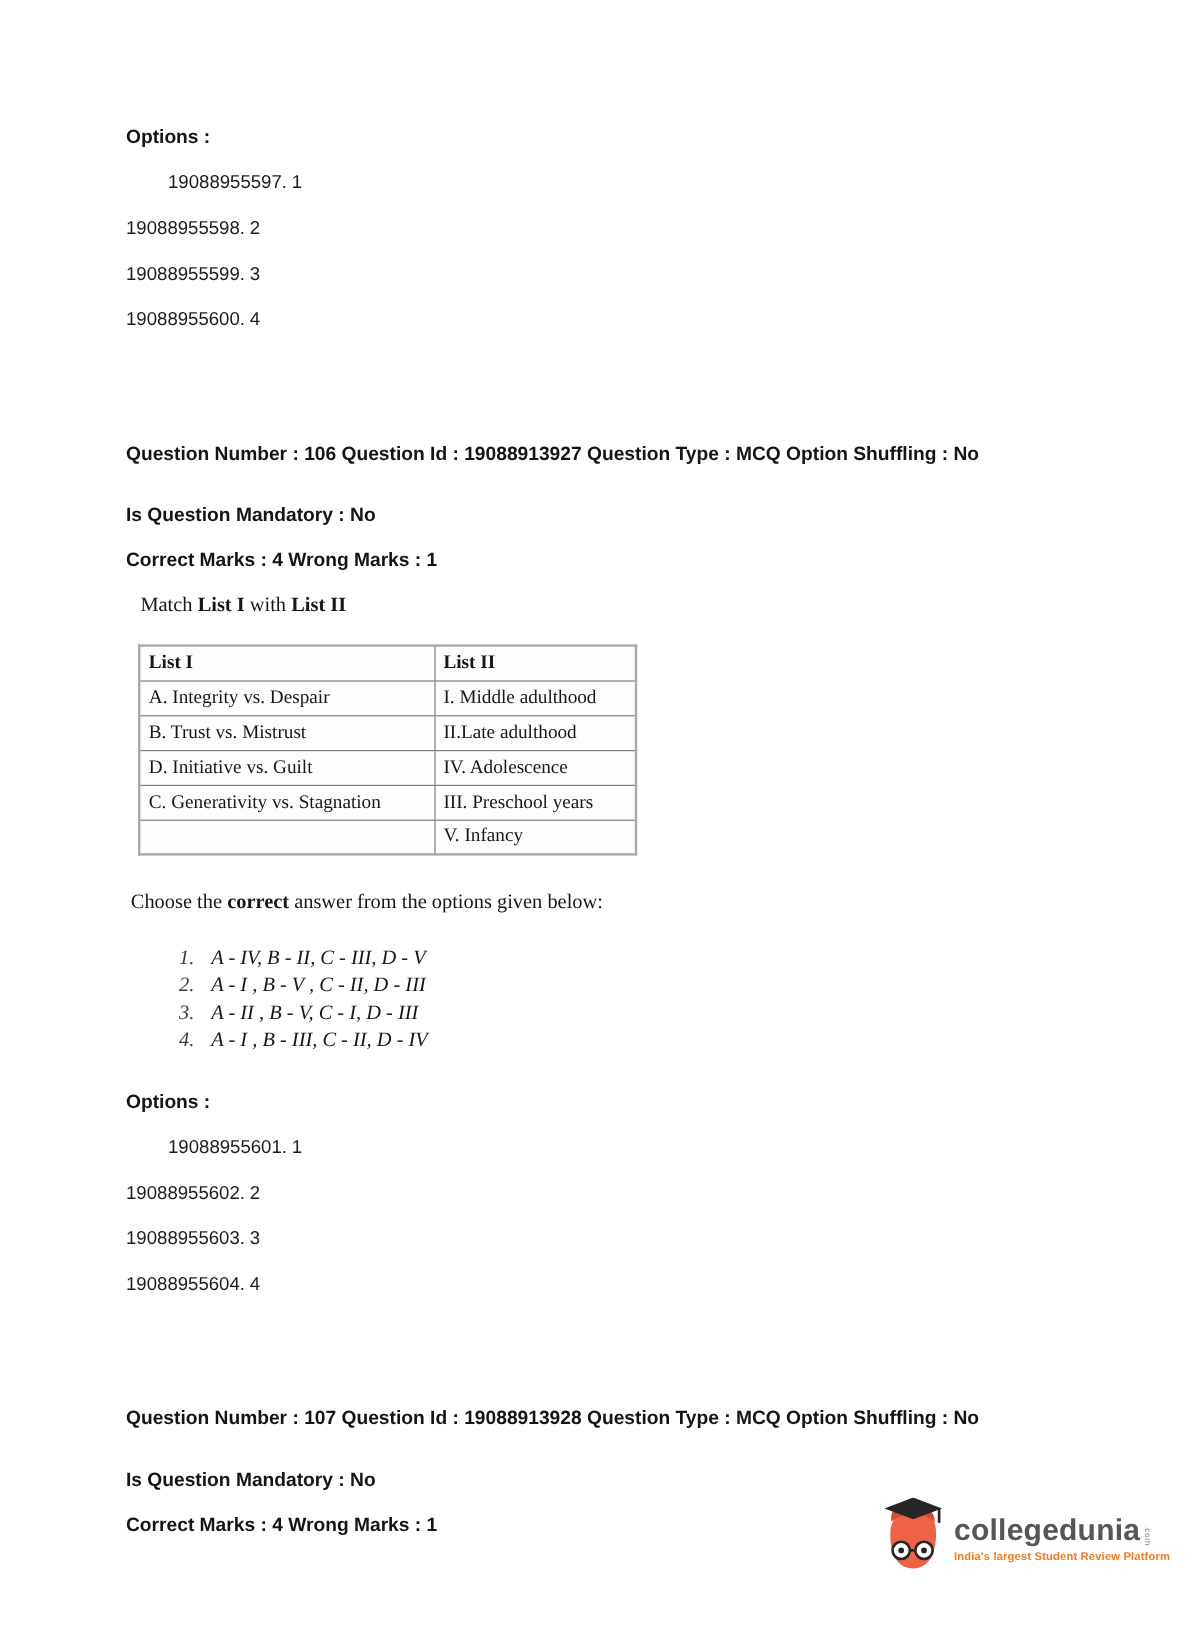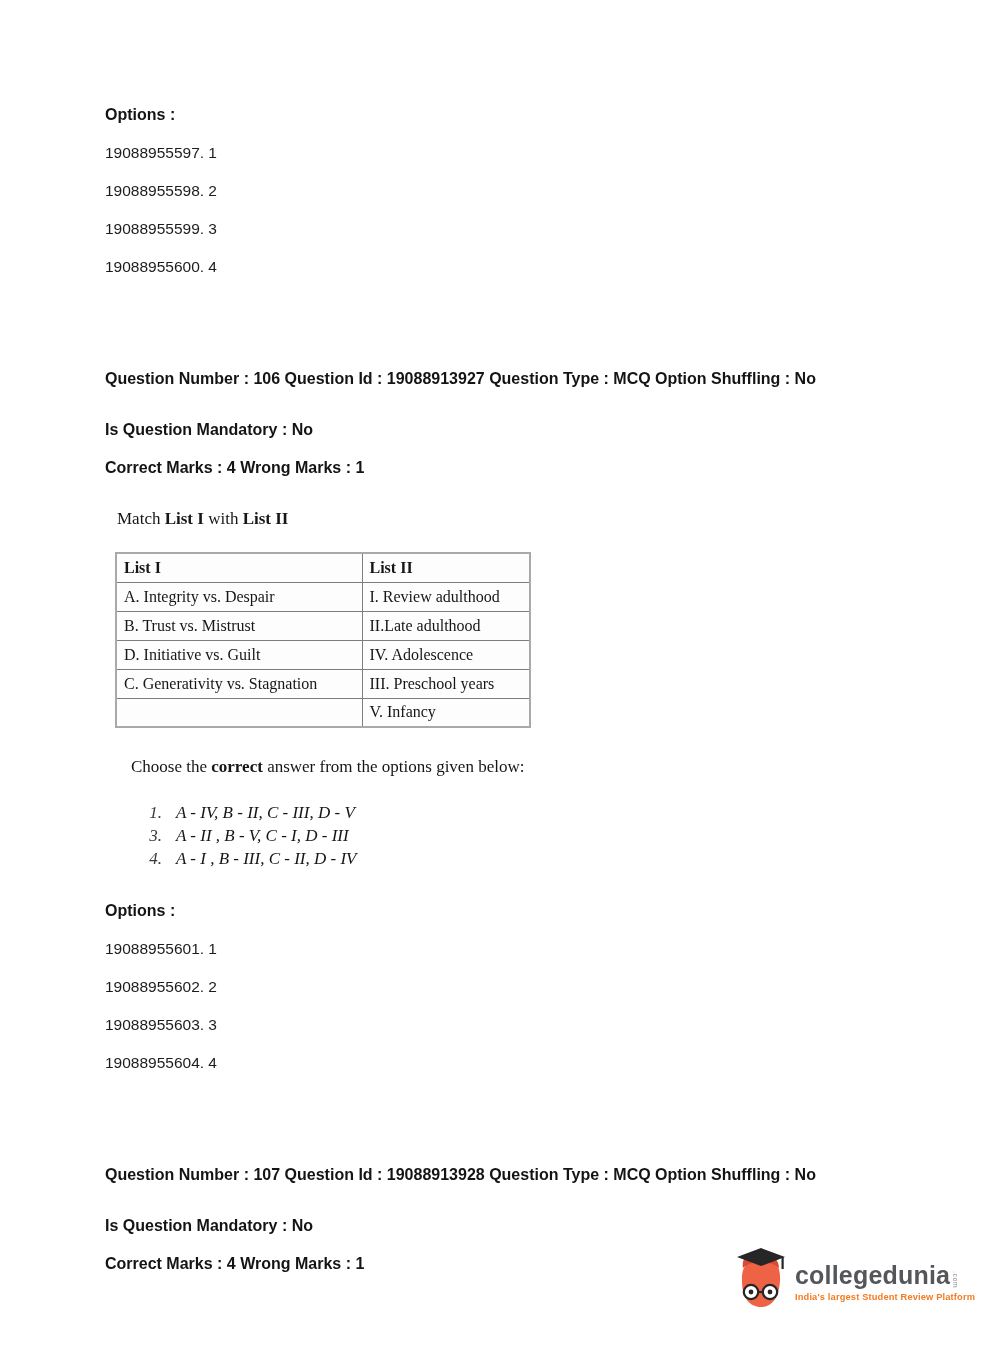--- a/index.html
+++ b/index.html
@@ -30,21 +30,21 @@
     font-size: 15.5px;
     line-height: 20px;
     color: #1c1c1c;
     margin-top: 18px;
   }
   .opt-line .opt-num { margin-right: 4px; }
 
   .serif { font-family: "Liberation Serif", serif; color: #161616; }
 
   .match-line {
-    margin-top: 29px;
+    margin-top: 14px;
     margin-left: 12px;
     font-size: 17px;
     line-height: 22px;
   }
   .match-line .b { font-weight: 700; }
 
   table.match-table {
     margin-top: 22px;
     margin-left: 10px;
     border-collapse: collapse;
@@ -59,21 +59,21 @@
     height: 29px;
     vertical-align: middle;
     background: #fdfdfd;
   }
   table.match-table td.c1 { width: 246px; }
   table.match-table td.c2 { width: 168px; }
   table.match-table tr.hdr td { font-weight: 700; }
 
   .choose-line {
     margin-top: 28px;
-    margin-left: 26px;
+    margin-left: 4px;
     font-size: 17px;
     line-height: 22px;
   }
   .choose-line .b { font-weight: 700; }
 
   .choices {
     margin-top: 23px;
     margin-left: 41px;
     font-size: 17px;
   }
@@ -84,21 +84,21 @@
     text-align: right;
     margin-right: 14px;
     color: #3a3a3a;
   }
 
   .q-header   { margin-top: 91px; }
   .q-mand     { margin-top: 29px; }
   .q-marks    { margin-top: 16px; }
   .options-label-first { margin-top: 104px; }
   .options-label-mid   { margin-top: 30px; }
-  .first-opt-after-label { margin-top: 17px; }
+  .first-opt-after-label { margin-top: 17px; margin-left: 35px; }
 
   
   .brand {
     position: absolute;
     right: 34px;
     top: 1248px;
     width: 232px;
     height: 72px;
   }
   .brand-inner { display: flex; align-items: flex-start; }
@@ -160,21 +160,21 @@
     </div>
 
     <table class="match-table">
       <tbody>
         <tr class="hdr">
           <td class="c1">List I</td>
           <td class="c2">List II</td>
         </tr>
         <tr>
           <td class="c1">A. Integrity vs. Despair</td>
-          <td class="c2">I. Review adulthood</td>
+          <td class="c2">I. Middle adulthood</td>
         </tr>
         <tr>
           <td class="c1">B. Trust vs. Mistrust</td>
           <td class="c2">II.Late adulthood</td>
         </tr>
         <tr>
           <td class="c1">D. Initiative vs. Guilt</td>
           <td class="c2">IV. Adolescence</td>
         </tr>
         <tr>
@@ -188,20 +188,23 @@
       </tbody>
     </table>
 
     <div class="serif choose-line">
       <span>Choose the </span><span class="b">correct</span><span> answer from the options given below:</span>
     </div>
 
     <div class="serif choices">
       <div class="choice-row">
         <span class="num">1.</span><span>A - IV, B - II, C - III, D - V</span>
+      </div>
+      <div class="choice-row">
+        <span class="num">2.</span><span>A - I , B - V , C - II, D - III</span>
       </div>
       <div class="choice-row">
         <span class="num">3.</span><span>A - II , B - V, C - I, D - III</span>
       </div>
       <div class="choice-row">
         <span class="num">4.</span><span>A - I , B - III, C - II, D - IV</span>
       </div>
     </div>
 
     <div class="bold-line options-label-mid">Options :</div>

